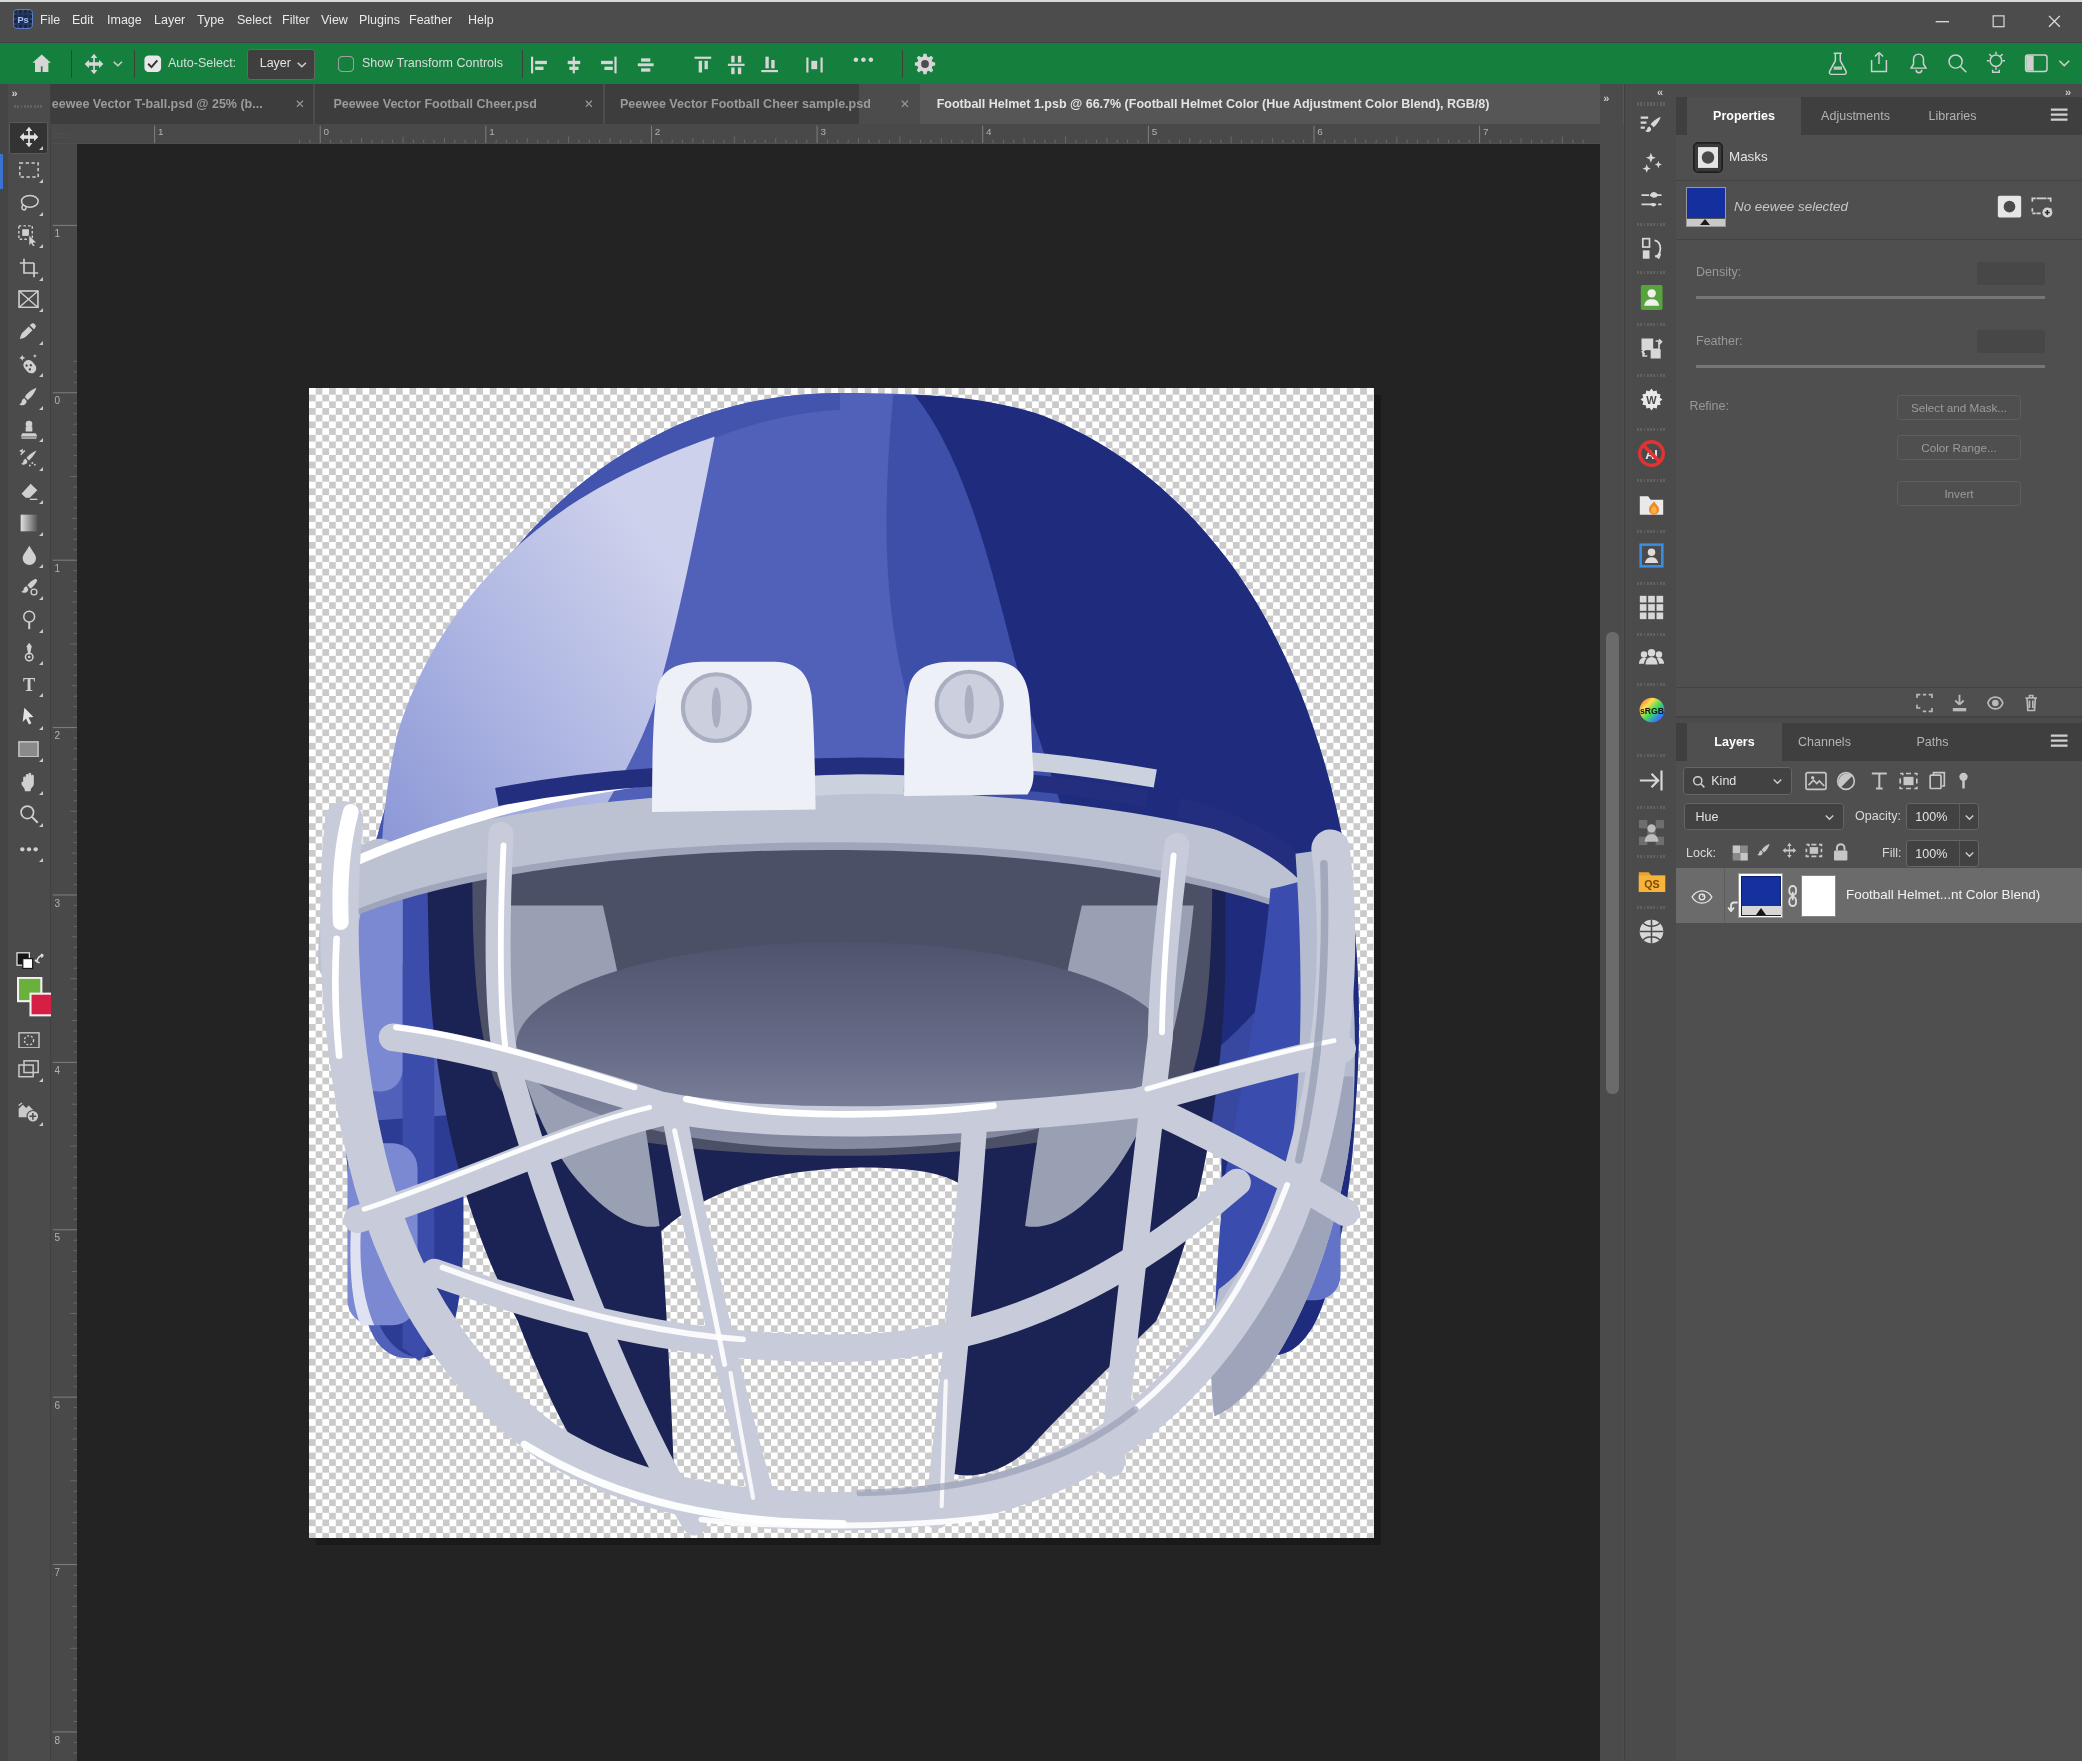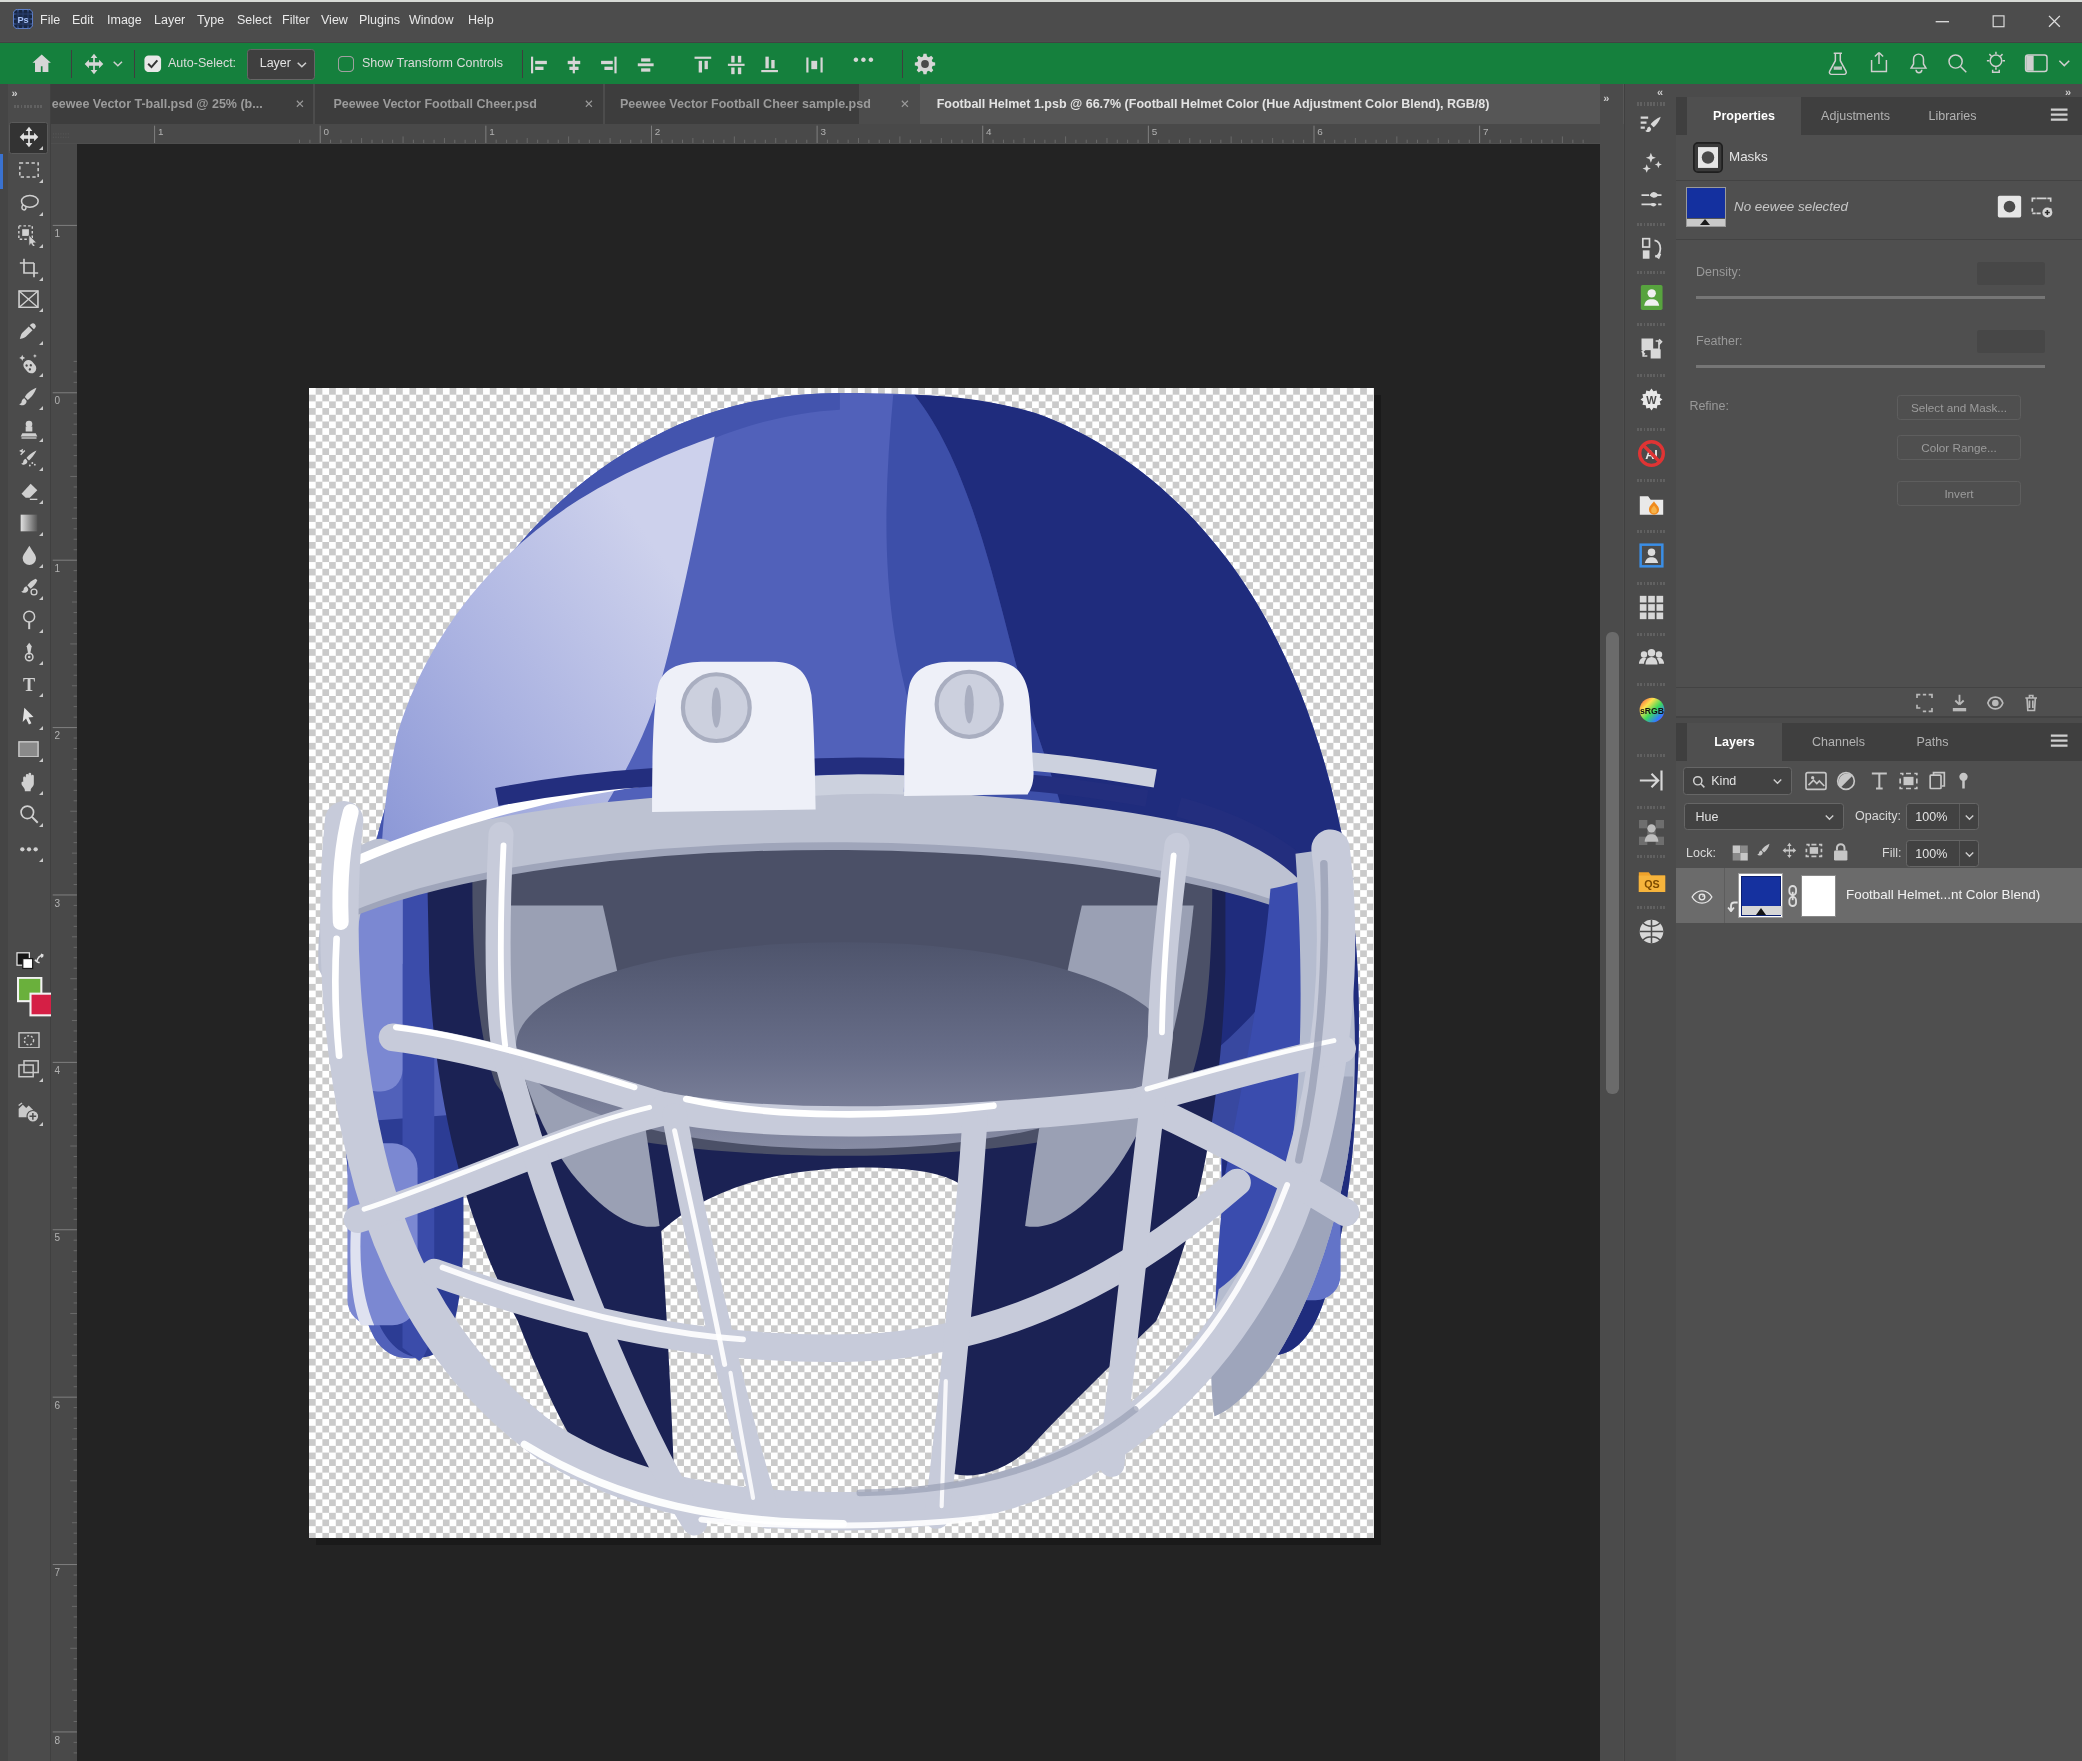--- a/index.html
+++ b/index.html
@@ -58,21 +58,21 @@
       </svg>
  <div class="menu" style="left:40px">File</div>
  <div class="menu" style="left:72px">Edit</div>
  <div class="menu" style="left:107px">Image</div>
  <div class="menu" style="left:154px">Layer</div>
  <div class="menu" style="left:197px">Type</div>
  <div class="menu" style="left:237px">Select</div>
  <div class="menu" style="left:282px">Filter</div>
  <div class="menu" style="left:321px">View</div>
  <div class="menu" style="left:359px">Plugins</div>
- <div class="menu" style="left:409px">Window</div>
+ <div class="menu" style="left:409px">Feather</div>
  <div class="menu" style="left:468px">Help</div>
  <svg class="abs" style="left:1929px;top:8.3px" width="150" height="23.4" viewBox="0 0 180 28">
    <path d="M8 14h16" stroke="#dddddd" stroke-width="1.6"></path>
    <rect x="77" y="7" width="13" height="13" fill="none" stroke="#dddddd" stroke-width="1.4"></rect>
    <path d="M144 7l13 13M157 7l-13 13" stroke="#dddddd" stroke-width="1.6"></path>
  </svg>
 </div>
 <div class="abs" id="optbar">
  <svg class="abs" style="left:30px;top:9.2px" width="23.4" height="23.4" viewBox="0 0 28 28">
         <path d="M14 3L3 13h3v11h7v-7h2v7h7V13h3z" fill="#d6d6d6"></path>
@@ -1074,21 +1074,21 @@
           <circle cx="10" cy="12" r="3" fill="#b9b9b9"></circle>
         </g>
   <g transform="translate(129,0)">
           <path d="M3 6h14M8 6V3h4v3M5 6l1 15h8l1-15M8 9v9M12 9v9"></path>
         </g>
  </svg>
  <div class="abs" style="left:0;top:632px;width:406px;height:1.7px;background:#434343"></div>
  <div class="abs" style="left:0;top:634px;width:406px;height:5px;background:#4b4b4b"></div>
  <div class="ptabrow" style="top:639px"></div>
  <div class="ptab act" style="left:11px;top:639px;width:95px">Layers</div>
- <div class="ptab" style="left:106px;top:639px;width:113px">Channels</div>
+ <div class="ptab" style="left:92px;top:639px;width:113px">Channels</div>
  <div class="ptab" style="left:219px;top:639px;width:75px">Paths</div>
  <svg class="abs" style="left:374px;top:650px" width="18.4" height="15" viewBox="0 0 22 18">
         <path d="M1 2h20M1 8h20M1 14h20" stroke="#cfcfcf" stroke-width="2.6"></path>
       </svg>
  <div class="fld" style="left:6.7px;top:683px;width:109px;height:27.6px;background:#424242;">
   <svg class="abs" style="left:8.3px;top:6.7px" width="14" height="14" viewBox="0 0 17 17">
           <circle cx="7" cy="7" r="5" fill="none" stroke="#cfcfcf" stroke-width="1.8"></circle>
           <path d="M11 11l4 4" stroke="#cfcfcf" stroke-width="1.8"></path>
         </svg>
   <span style="position:absolute;left:27.6px;top:5.8px">Kind</span>

